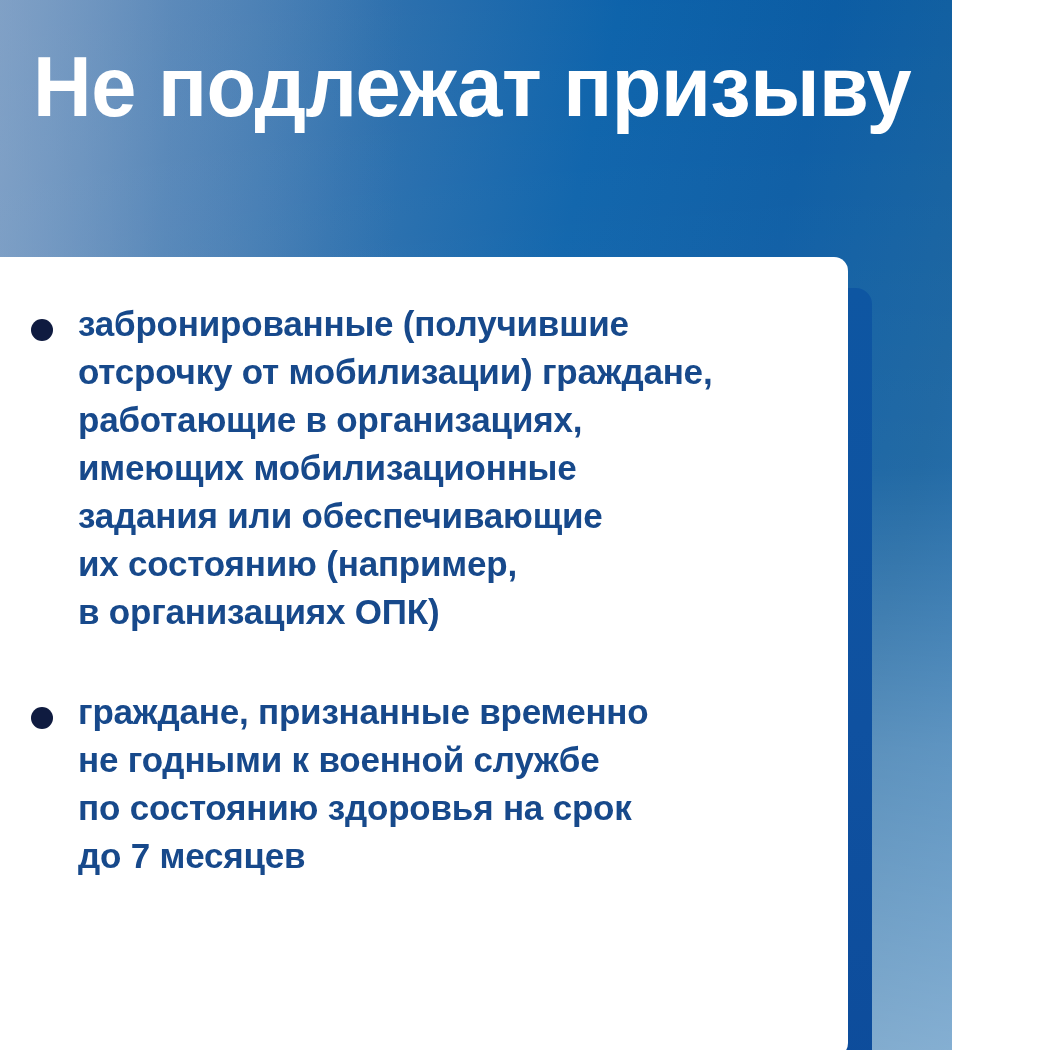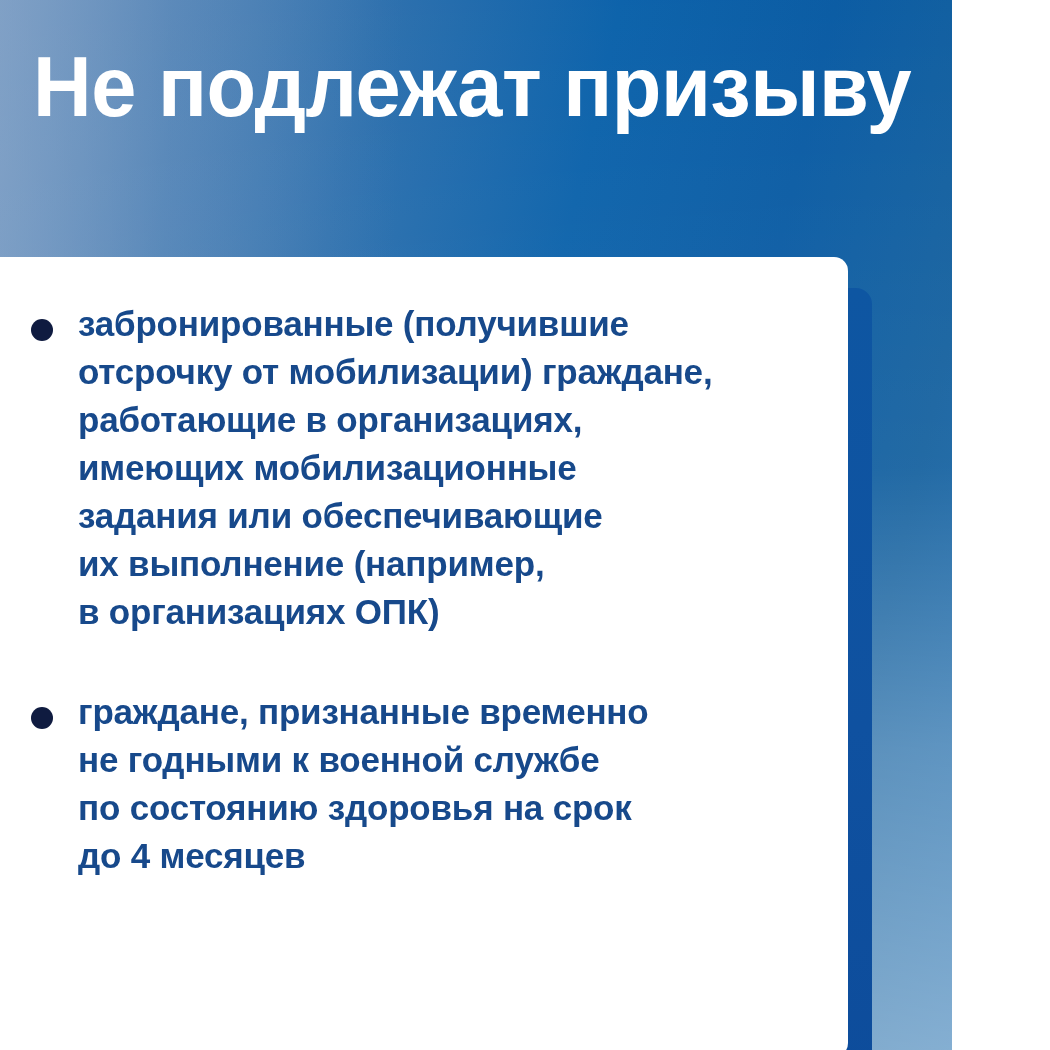--- a/index.html
+++ b/index.html
@@ -134,26 +134,26 @@
 
   <div class="bullets">
 
     <div class="bullet-item">
       <span class="bullet-dot"></span>
       <p class="bullet-text">забронированные (получившие
 отсрочку от мобилизации) граждане,
 работающие в организациях,
 имеющих мобилизационные
 задания или обеспечивающие
-их выполнение (например,
+их состоянию (например,
 в организациях ОПК)</p>
     </div>
 
     <div class="bullet-item">
       <span class="bullet-dot"></span>
       <p class="bullet-text">граждане, признанные временно
 не годными к военной службе
 по состоянию здоровья на срок
-до 4 месяцев</p>
+до 7 месяцев</p>
     </div>
 
   </div>
 </div>
 
 </body></html>

